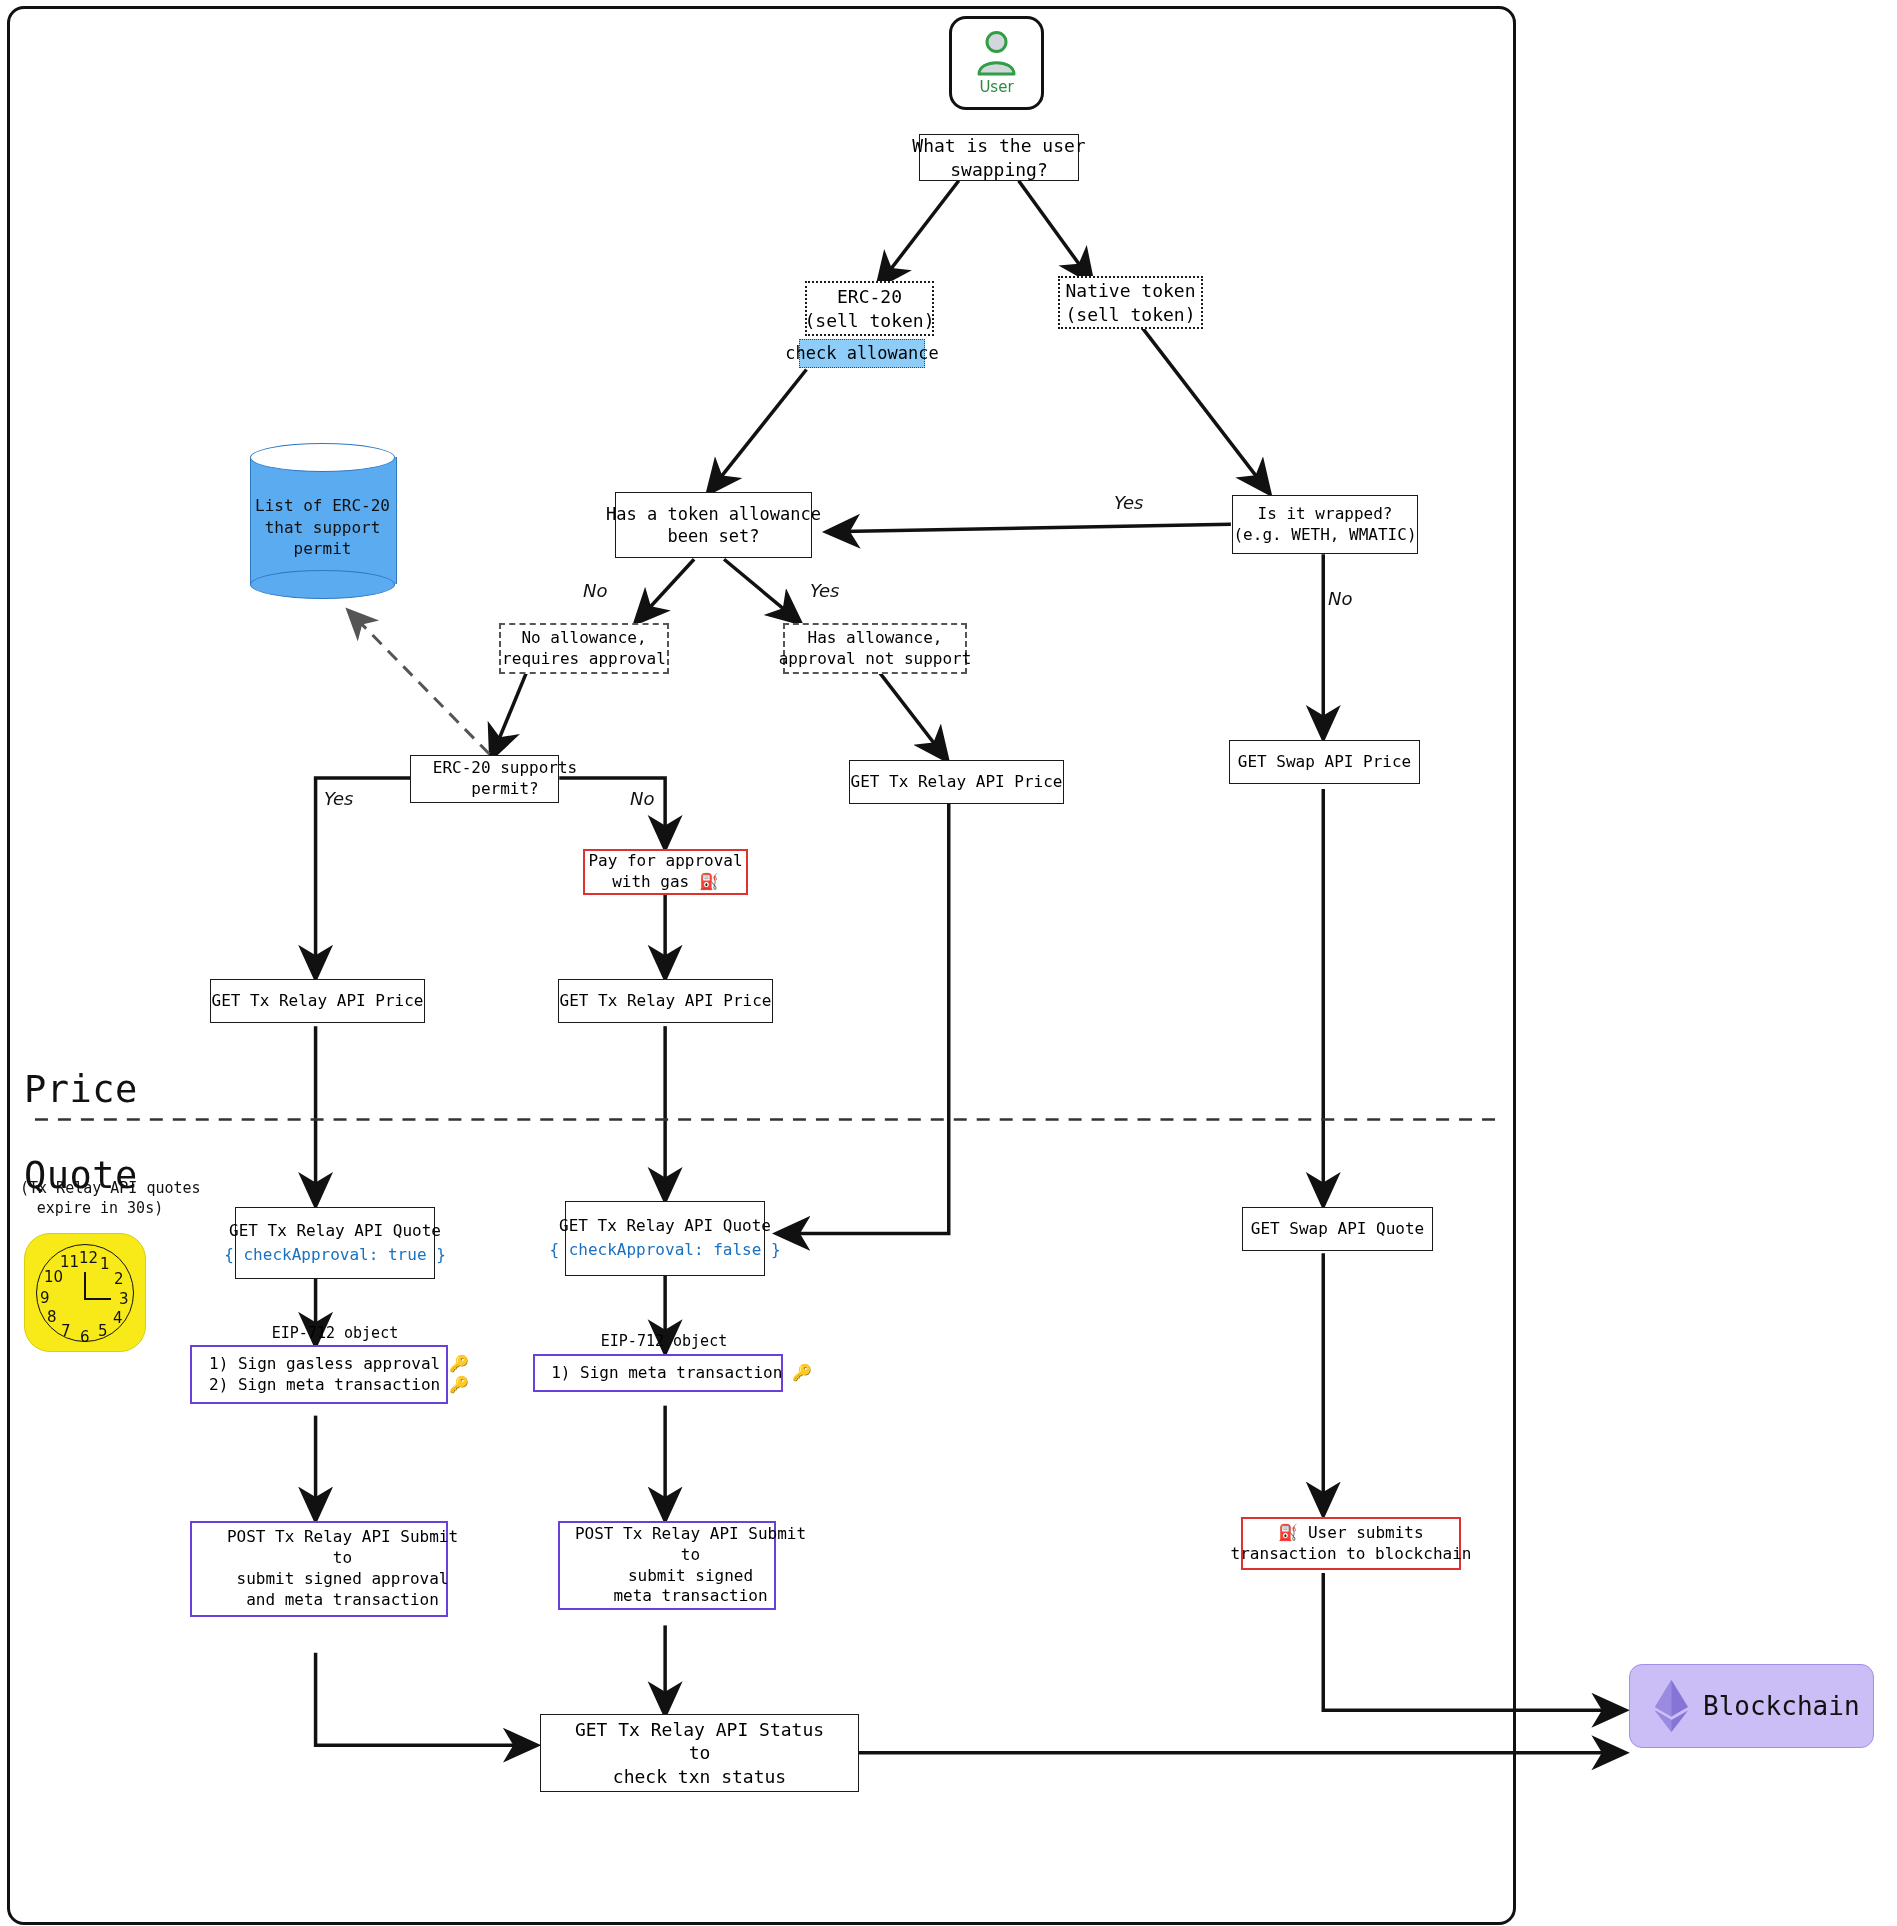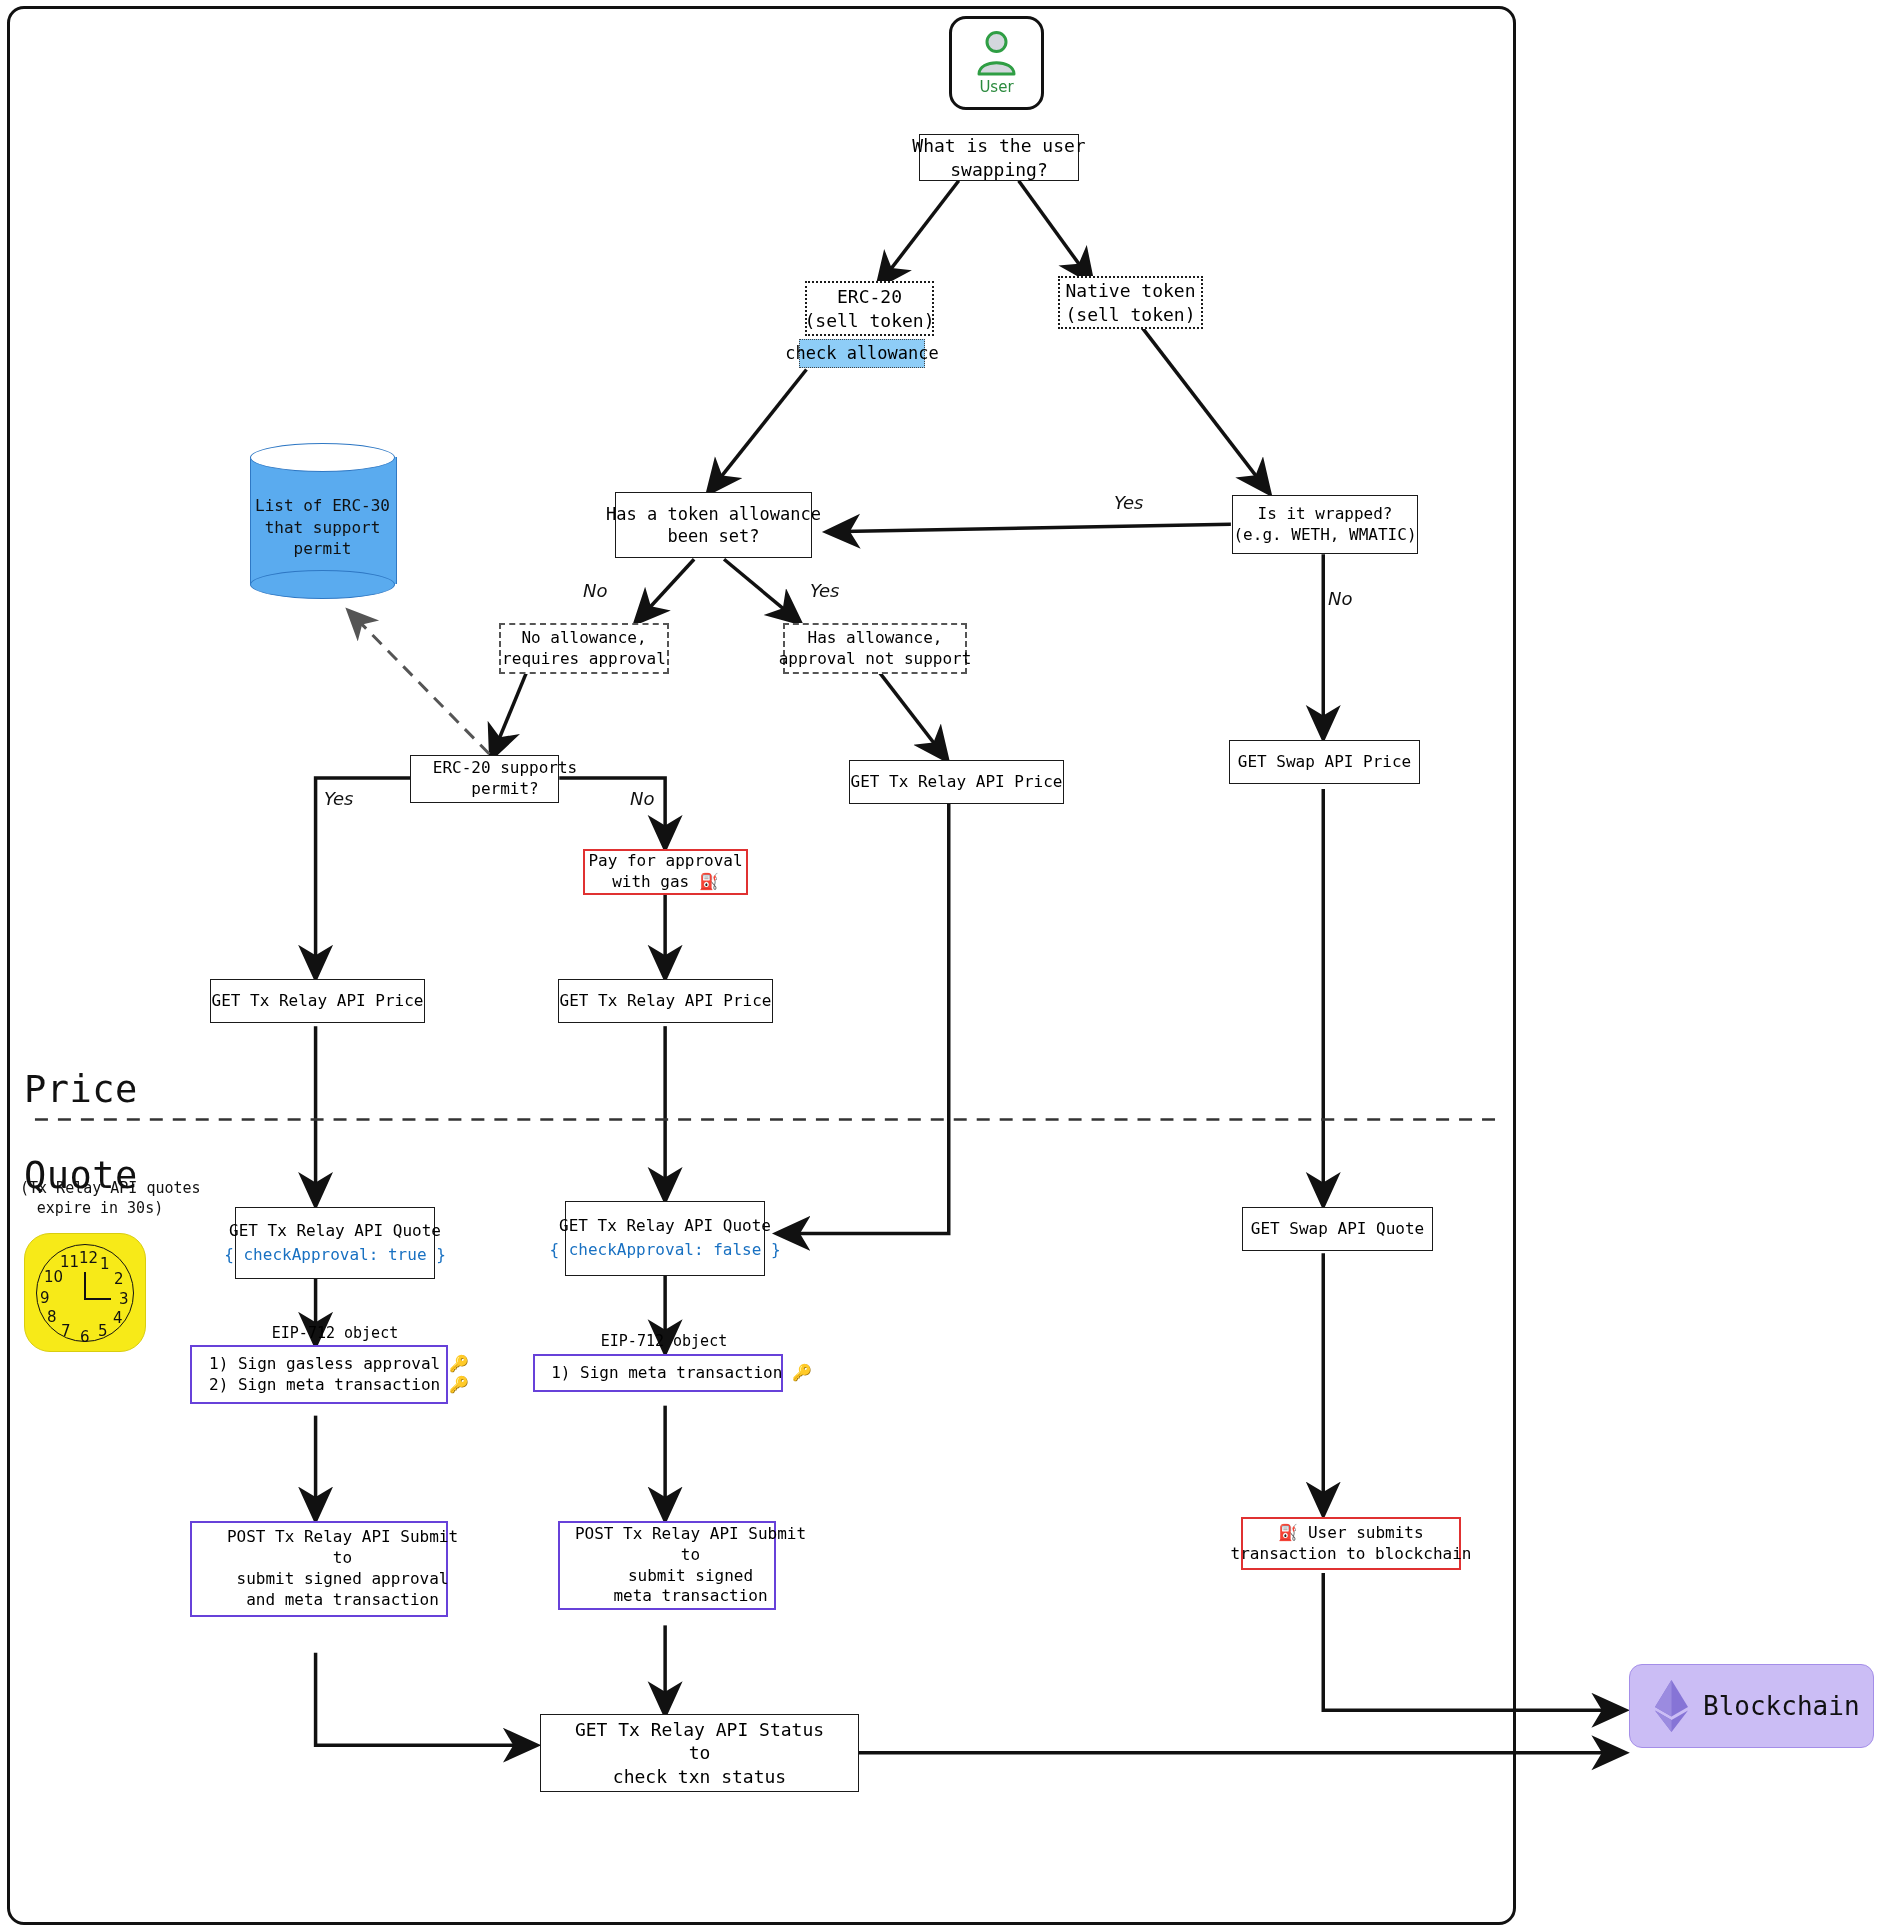--- a/index.html
+++ b/index.html
@@ -155,21 +155,21 @@
   <div class="node t34 hl" style="position:absolute;left:799px;top:339px;width:126px;height:29px;
        display:flex;align-items:center;justify-content:center;box-sizing:border-box;">check allowance</div>
 
   <div class="node dotted t36" style="left:1058px;top:276px;width:145px;height:53px;">Native token
 (sell token)</div>
 
   <div class="cyl">
     <div class="body"></div>
     <div class="bot"></div>
     <div class="top"></div>
-    <div class="txt">List of ERC-30
+    <div class="txt">List of ERC-20
 that support
 permit</div>
   </div>
 
   <div class="node solid t34" style="left:615px;top:492px;width:197px;height:66px;">Has a token allowance
 been set?</div>
 
   <div class="node solid t32" style="left:1232px;top:495px;width:186px;height:59px;">Is it wrapped?
 (e.g. WETH, WMATIC)</div>
 

